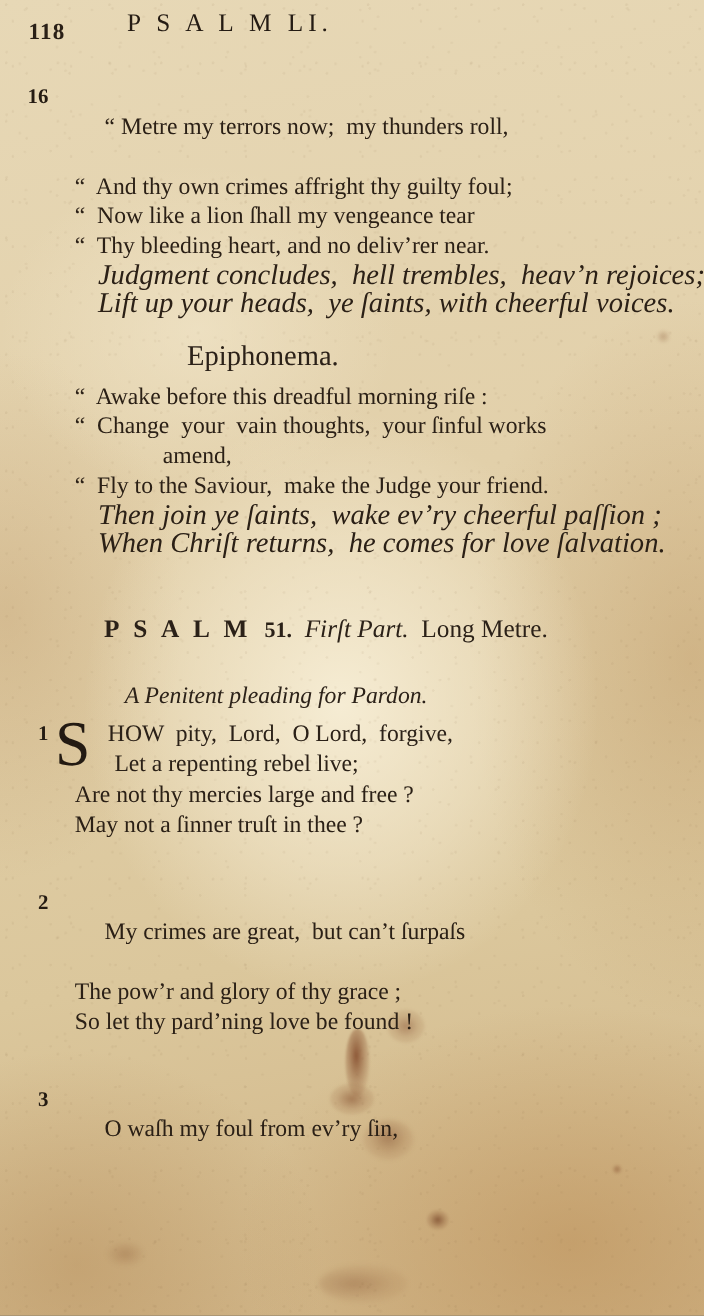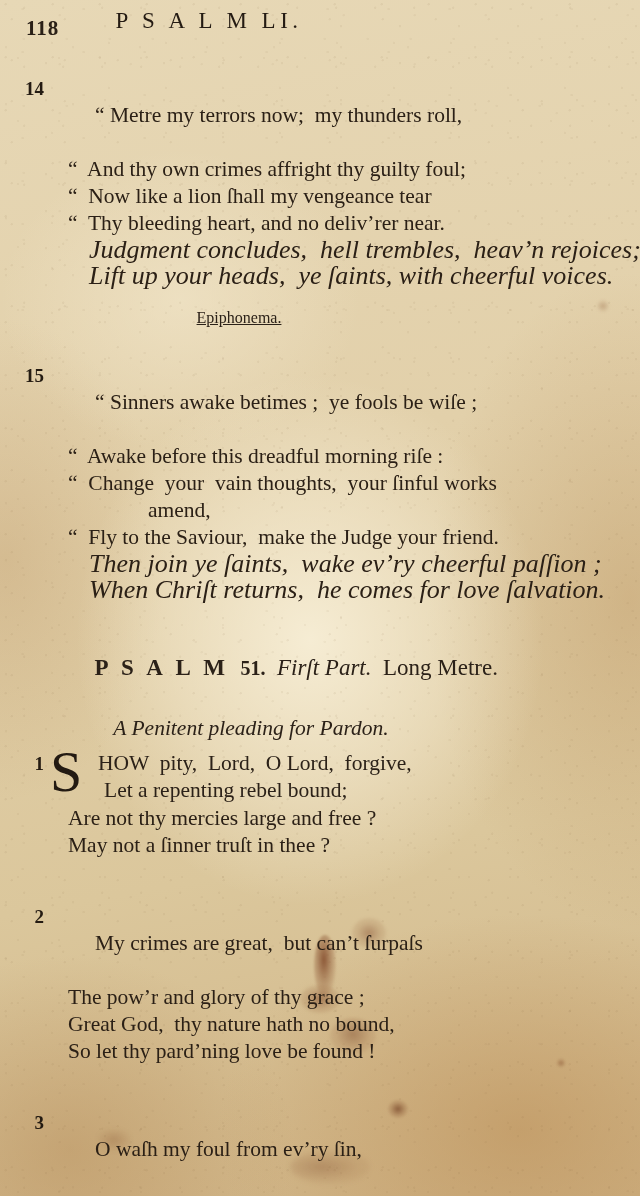--- a/index.html
+++ b/index.html
@@ -111,25 +111,24 @@
     font-style: italic;
     font-size: 26px;
     line-height: 26px;
     margin-left: 27px;
   }
 
   
   .ctr { text-align: center; }
 
   .epiphonema {
-    font-size: 16px;
+    font-size: 26px;
     margin-top: 20px;
     margin-bottom: 8px;
     padding-right: 60px;
-    text-decoration: underline;
   }
 
   .psalm-head {
     margin-top: 26px;
     font-size: 23px;
     padding-left: 20px;
     white-space: pre;
   }
   .psalm-head .caps {
     font-weight: 700;
@@ -207,70 +206,65 @@
 
   <div id="text-block">
 
     <div class="runhead">
       <div class="folio">118</div>
       <div class="runhead-title">P S A L M  LI.</div>
     </div>
 
     <div class="verse">
       <div class="vline ind-first">
-        <span class="vnum">14</span>
+        <span class="vnum">16</span>
         <span>“ Metre my terrors now;  my thunders roll,</span>
       </div>
       <div class="vline ind-cont">“  And thy own crimes affright thy guilty foul;</div>
       <div class="vline ind-cont">“  Now like a lion ſhall my vengeance tear</div>
       <div class="vline ind-cont">“  Thy bleeding heart, and no deliv’rer near.</div>
       <div class="vline ital ind-ital">Judgment concludes,  hell trembles,  heav’n rejoices;</div>
       <div class="vline ital ind-ital">Lift up your heads,  ye ſaints, with cheerful voices.</div>
     </div>
 
     <div class="epiphonema ctr">Epiphonema.</div>
 
     <div class="verse">
-      <div class="vline ind-first">
-        <span class="vnum">15</span>
-        <span>“ Sinners awake betimes ;  ye fools be wiſe ;</span>
-      </div>
       <div class="vline ind-cont">“  Awake before this dreadful morning riſe :</div>
       <div class="vline ind-cont">“  Change  your  vain thoughts,  your ſinful works</div>
       <div class="vline ind-deep">amend,</div>
       <div class="vline ind-cont">“  Fly to the Saviour,  make the Judge your friend.</div>
       <div class="vline ital ind-ital">Then join ye ſaints,  wake ev’ry cheerful paſſion ;</div>
       <div class="vline ital ind-ital">When Chriſt returns,  he comes for love ſalvation.</div>
     </div>
 
     <div class="psalm-head ctr">
       <span class="caps">P S A L M</span><span>  </span><span class="num">51.</span><span>  </span><span class="it">Firſt Part.</span><span>  </span><span>Long Metre.</span>
     </div>
 
     <div class="psalm-sub ctr">A Penitent pleading for Pardon.</div>
 
     <div class="verse">
       <div class="dropwrap">
         <span class="vnum" style="top:4px;">1</span>
         <span class="dropcap">S</span>
         <span class="drop-l1">HOW  pity,  Lord,  O Lord,  forgive,</span>
-        <span class="drop-l2">Let a repenting rebel bound;</span>
+        <span class="drop-l2">Let a repenting rebel live;</span>
       </div>
       <div class="vline ind-plain">Are not thy mercies large and free ?</div>
       <div class="vline ind-plain">May not a ſinner truſt in thee ?</div>
     </div>
 
     <div class="stanza-gap"></div>
     <div class="verse">
       <div class="vline ind-first">
         <span class="vnum">2</span>
         <span>My crimes are great,  but can’t ſurpaſs</span>
       </div>
       <div class="vline ind-plain">The pow’r and glory of thy grace ;</div>
-      <div class="vline ind-plain">Great God,  thy nature hath no bound,</div>
       <div class="vline ind-plain">So let thy pard’ning love be found !</div>
     </div>
 
     <div class="stanza-gap"></div>
     <div class="verse">
       <div class="vline ind-first">
         <span class="vnum">3</span>
         <span>O waſh my foul from ev’ry ſin,</span>
       </div>
 

